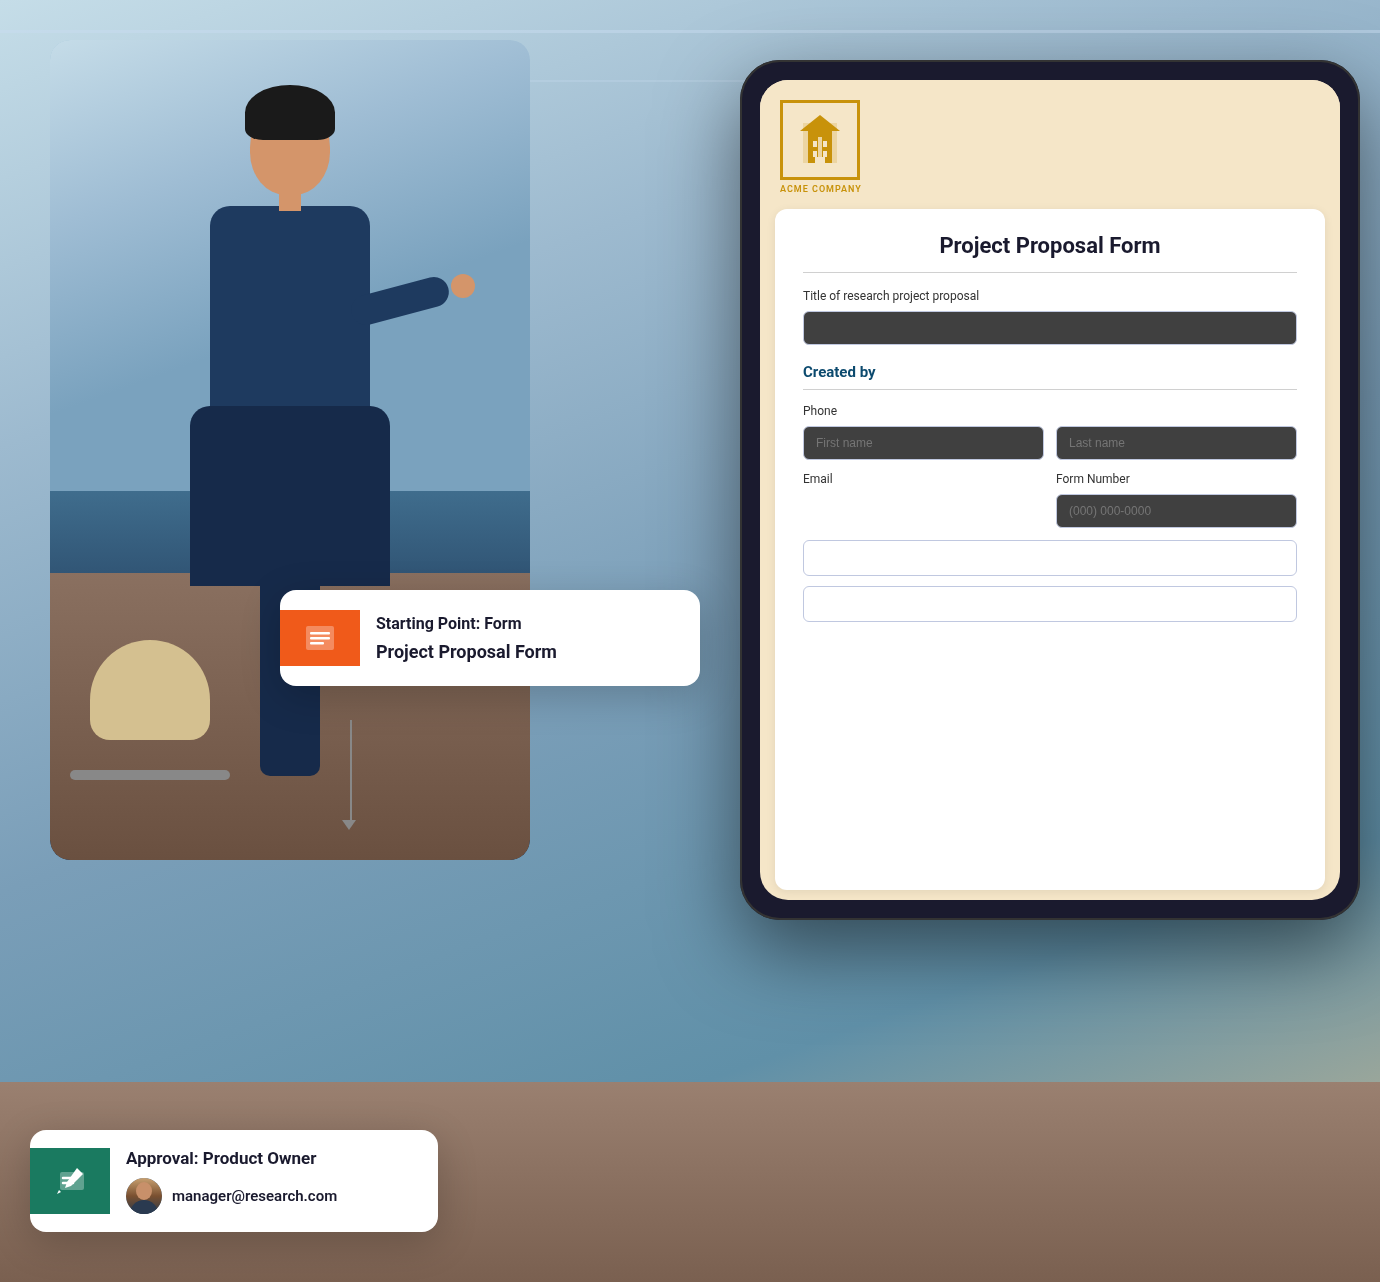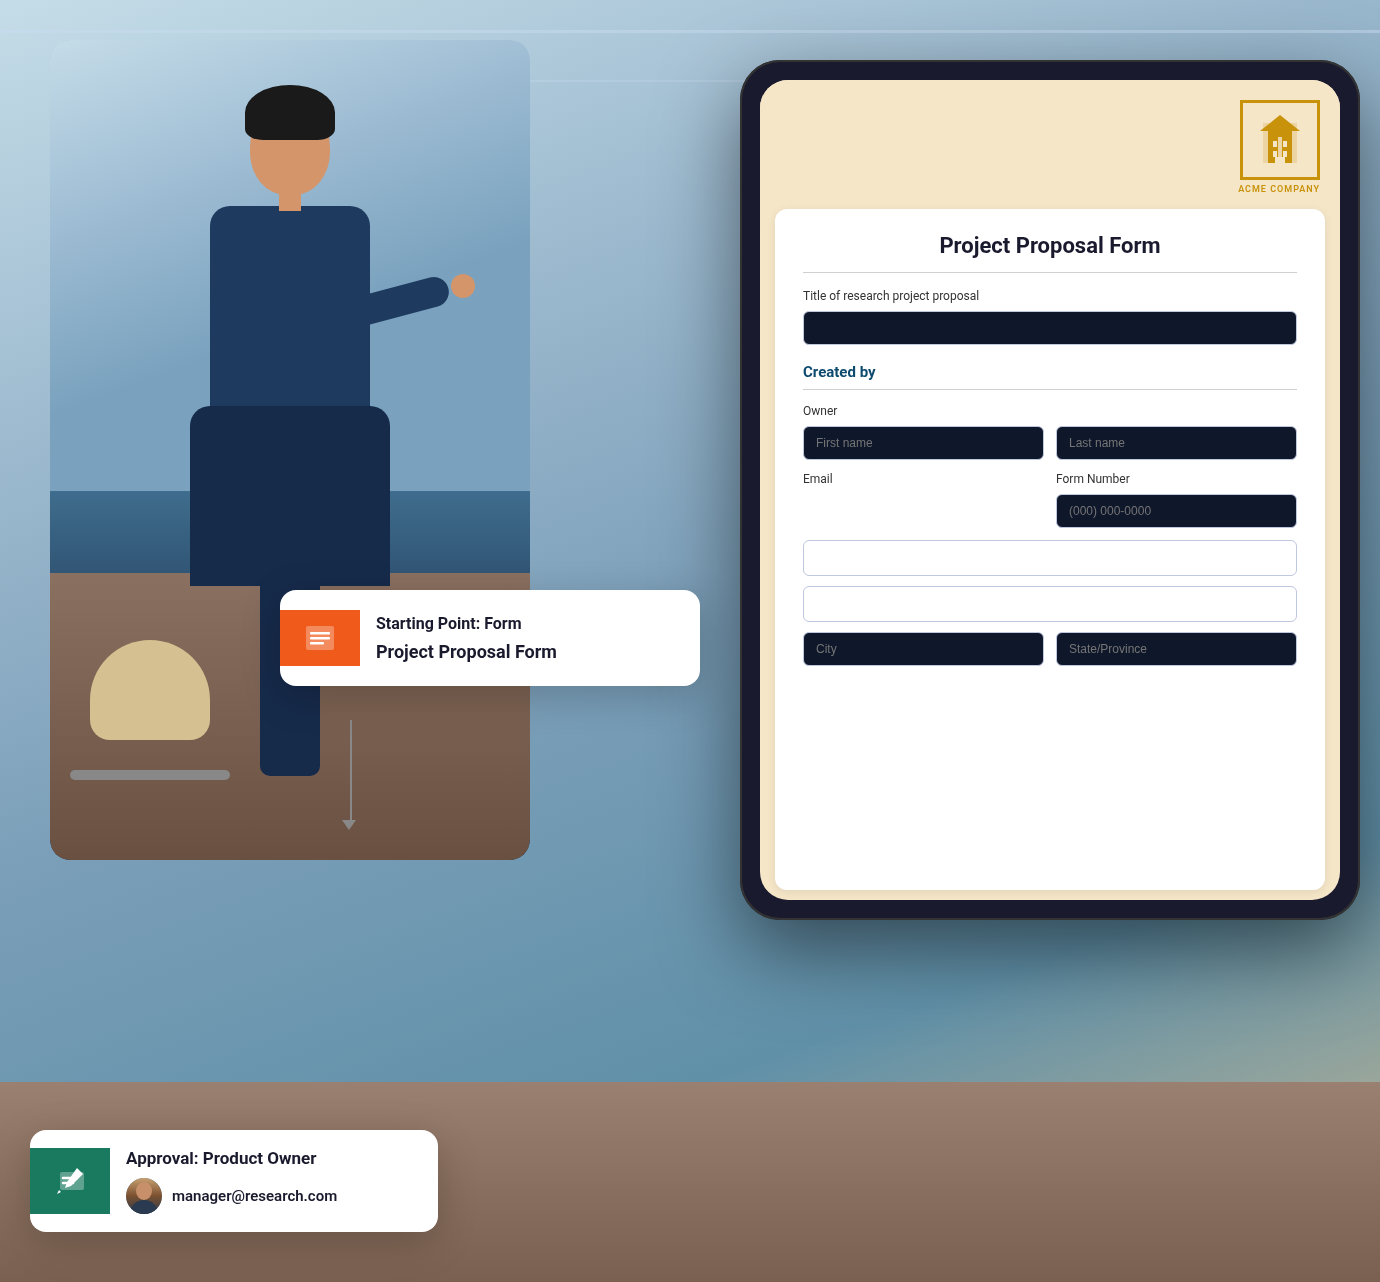--- a/index.html
+++ b/index.html
@@ -145,21 +145,21 @@
       display: flex;
       flex-direction: column;
     }
 
     
     .form-header {
       background: #f5e6c8;
       padding: 20px 20px 15px;
       display: flex;
       flex-direction: column;
-      align-items: flex-end;
+      align-items: flex-start;
     }
 
     .logo-container {
       width: 80px;
       height: 80px;
       border: 3px solid #c8920a;
       display: flex;
       align-items: center;
       justify-content: center;
       margin-bottom: 4px;
@@ -206,21 +206,21 @@
       display: block;
     }
 
     .form-input {
       width: 100%;
       border: 1.5px solid #c0c8e0;
       border-radius: 6px;
       padding: 9px 12px;
       font-size: 12px;
       color: #8090b0;
-      background: #0f172a;
+      background: #404040;
       margin-bottom: 12px;
       outline: none;
     }
 
     .form-row {
       display: flex;
       gap: 12px;
       margin-bottom: 0;
     }
 
@@ -481,21 +481,21 @@
 
         
         <label class="field-label">Title of research project proposal</label>
         <input type="text" class="form-input" style="margin-bottom: 18px;">
 
         
         <div class="section-label">Created by</div>
         <div class="section-divider"></div>
 
         
-        <label class="field-label">Owner</label>
+        <label class="field-label">Phone</label>
 
         
         <div class="form-row">
           <div class="form-col">
             <input type="text" class="form-input" placeholder="First name" style="">
           </div>
           <div class="form-col">
             <input type="text" class="form-input" placeholder="Last name" style="">
           </div>
         </div>
@@ -509,28 +509,20 @@
             <label class="field-label">Form Number</label>
             <input type="tel" class="form-input" placeholder="(000) 000-0000" style="">
           </div>
         </div>
 
         
         <input type="text" class="address-input" placeholder="" style="">
         <input type="text" class="address-input" placeholder="" style="">
 
         
-        <div class="form-row">
-          <div class="form-col">
-            <input type="text" class="form-input" placeholder="City" style="">
-          </div>
-          <div class="form-col">
-            <input type="text" class="form-input" placeholder="State/Province" style="">
-          </div>
-        </div>
       </div>
     </div>
   </div>
 </div>
 
 <div class="starting-point-card">
   <div class="card-icon-block">
     <svg width="36" height="36" viewBox="0 0 36 36" fill="white">
       <rect x="4" y="6" width="28" height="24" rx="2" fill="white" opacity="0.3"></rect>
       <rect x="8" y="12" width="20" height="2.5" rx="1" fill="white"></rect>

